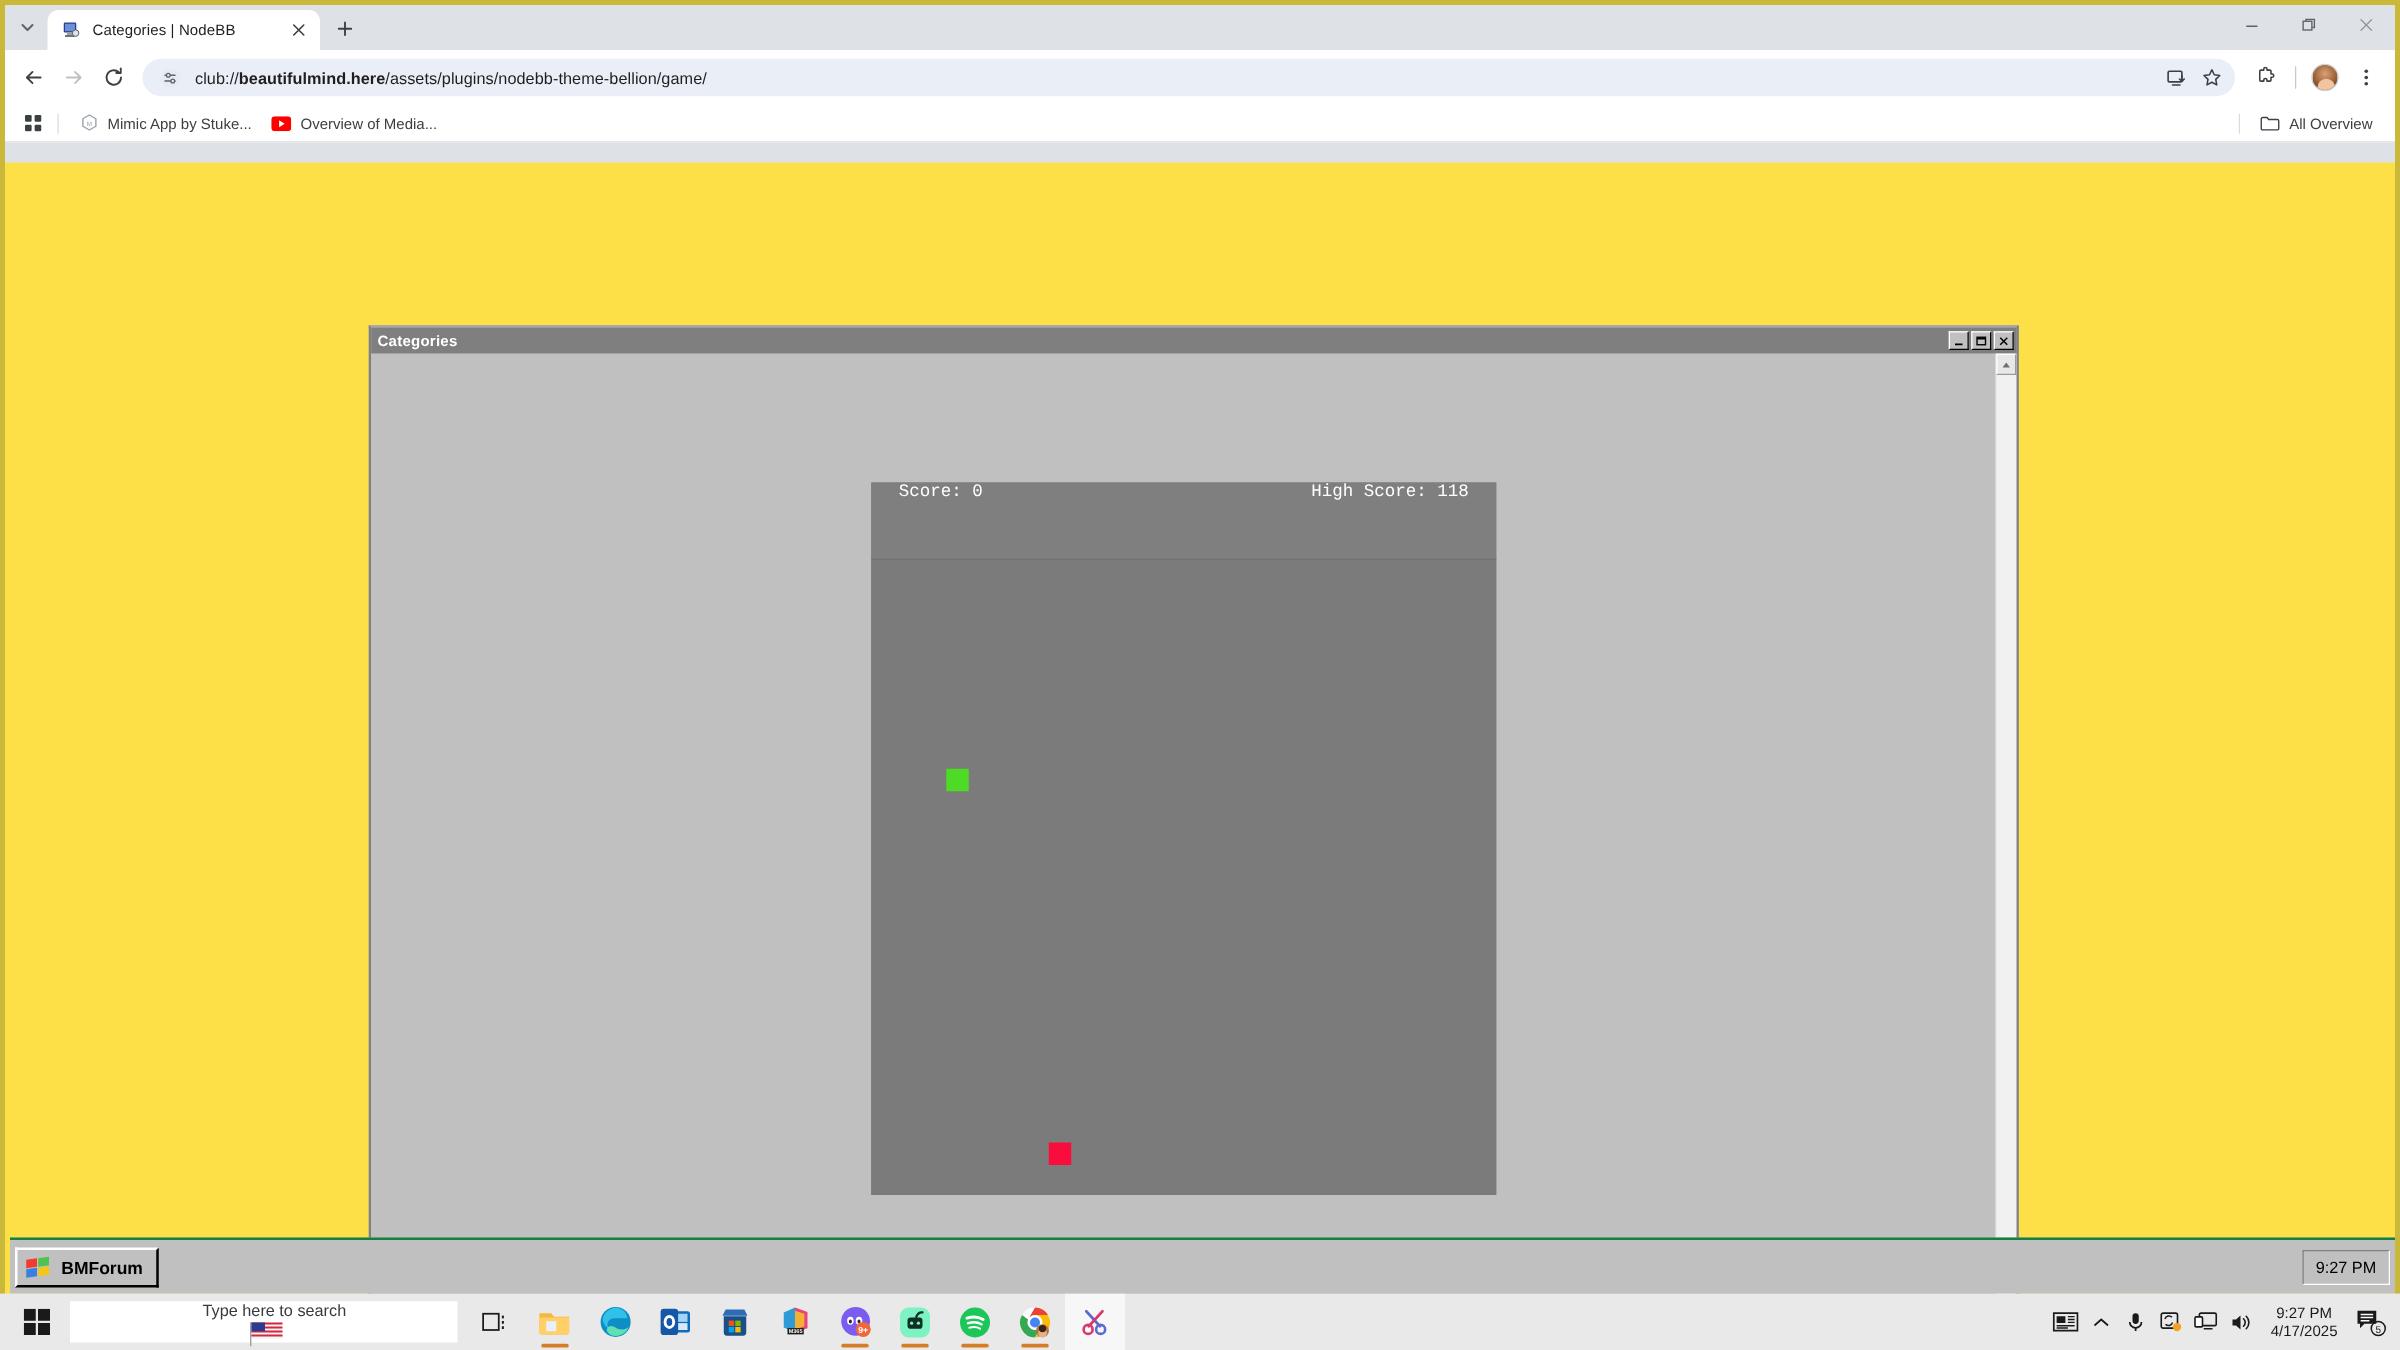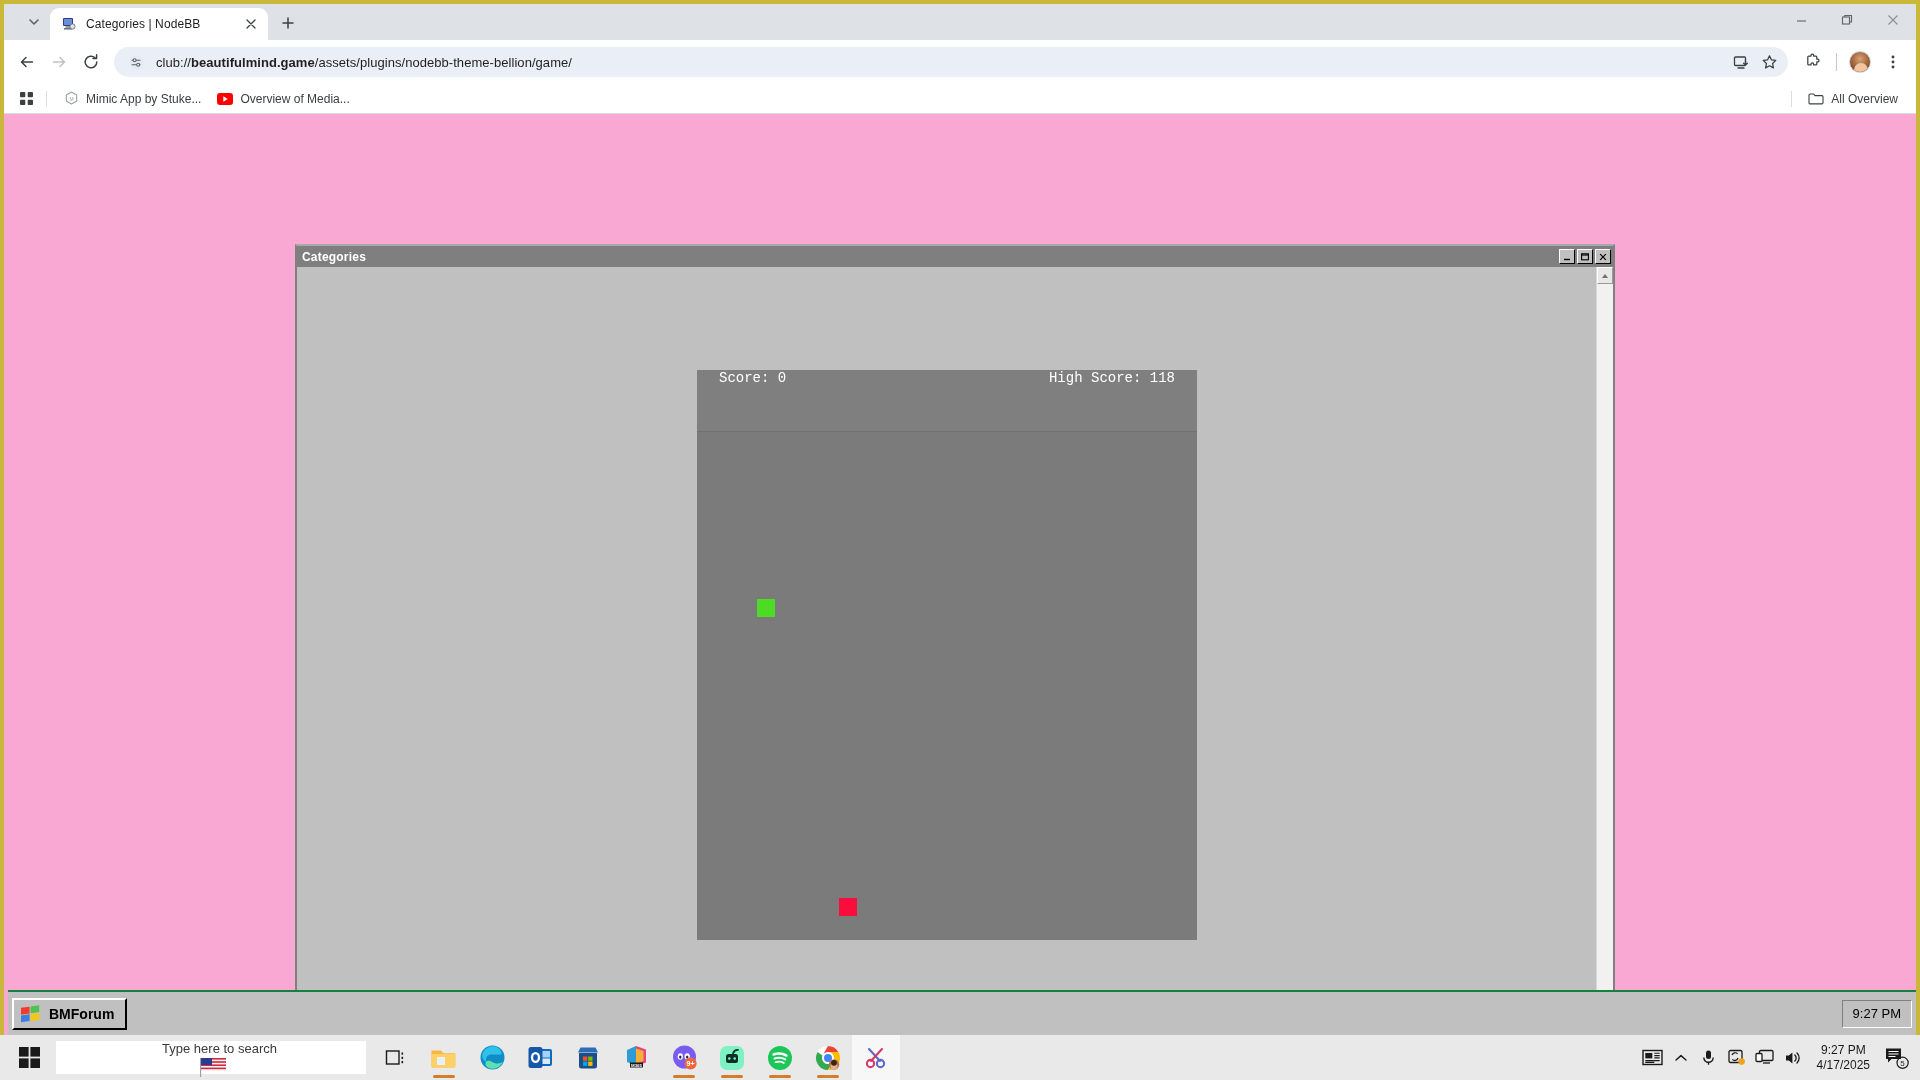--- a/index.html
+++ b/index.html
@@ -18,21 +18,21 @@
     border: 4px solid #c9b83a;
     border-bottom: none;
     display: flex; flex-direction: column;
   }
 
   
   .tabstrip {
     height: 36px;
     background: #dee1e6;
     display: flex; align-items: flex-end;
-    padding-left: 16px;
+    padding-left: 4px;
     position: relative;
   }
   .tab-list-btn {
     width: 28px; height: 28px;
     display: flex; align-items: center; justify-content: center;
     margin-bottom: 4px; margin-right: 2px;
     border-radius: 4px;
     cursor: pointer;
   }
   .tab-list-btn svg { display: block; }
@@ -162,23 +162,24 @@
     display: flex; align-items: center; gap: 7px;
     padding: 3px 8px; border-radius: 4px; cursor: pointer;
     white-space: nowrap;
   }
   .bm-ico { width: 16px; height: 16px; flex: 0 0 16px; display: flex; align-items: center; justify-content: center; }
   .bm-spacer { flex: 1; }
 
   
   .page {
     flex: 1;
-    background: #f9a8d4;
+    background: #fde047;
     position: relative;
     overflow: hidden;
+    margin-top: 16px;
   }
 
   
   .retro-win {
     position: absolute;
     left: 291px; top: 130px;
     width: 1320px; height: 840px;
     background: #c0c0c0;
     border: 2px solid #808080;
     border-top-color: #a8a8a8;
@@ -450,21 +451,21 @@
     <div class="omnibox">
       <div class="omni-icon">
         <svg width="17" height="17" viewBox="0 0 17 17">
           <circle cx="8.5" cy="8.5" r="7.5" fill="#e6eaf2"></circle>
           <path d="M4 6.2h8M4 10.8h8" stroke="#5f6368" stroke-width="1.1" stroke-linecap="round"></path>
           <circle cx="6.6" cy="6.2" r="1.5" fill="#e6eaf2" stroke="#5f6368" stroke-width="1.1"></circle>
           <circle cx="10.2" cy="10.8" r="1.5" fill="#e6eaf2" stroke="#5f6368" stroke-width="1.1"></circle>
         </svg>
       </div>
       <div class="omni-url">
-        <span>club://</span><b>beautifulmind.game</b><span>/assets/plugins/nodebb-theme-bellion/game/</span>
+        <span>club://</span><b>beautifulmind.here</b><span>/assets/plugins/nodebb-theme-bellion/game/</span>
       </div>
       <div class="omni-right">
         <div class="omni-btn">
           <svg width="17" height="17" viewBox="0 0 17 17">
               <rect x="1.5" y="3" width="11" height="8.5" rx="1" fill="none" stroke="#3c4043" stroke-width="1.3"></rect>
               <path d="M5 14h6" stroke="#3c4043" stroke-width="1.3" stroke-linecap="round"></path>
               <path d="M12.5 6.5v4.5M10.6 9.2l1.9 1.9 1.9-1.9" fill="none" stroke="#3c4043" stroke-width="1.3" stroke-linecap="round" stroke-linejoin="round"></path>
             </svg>
         </div>
         <div class="omni-btn">

